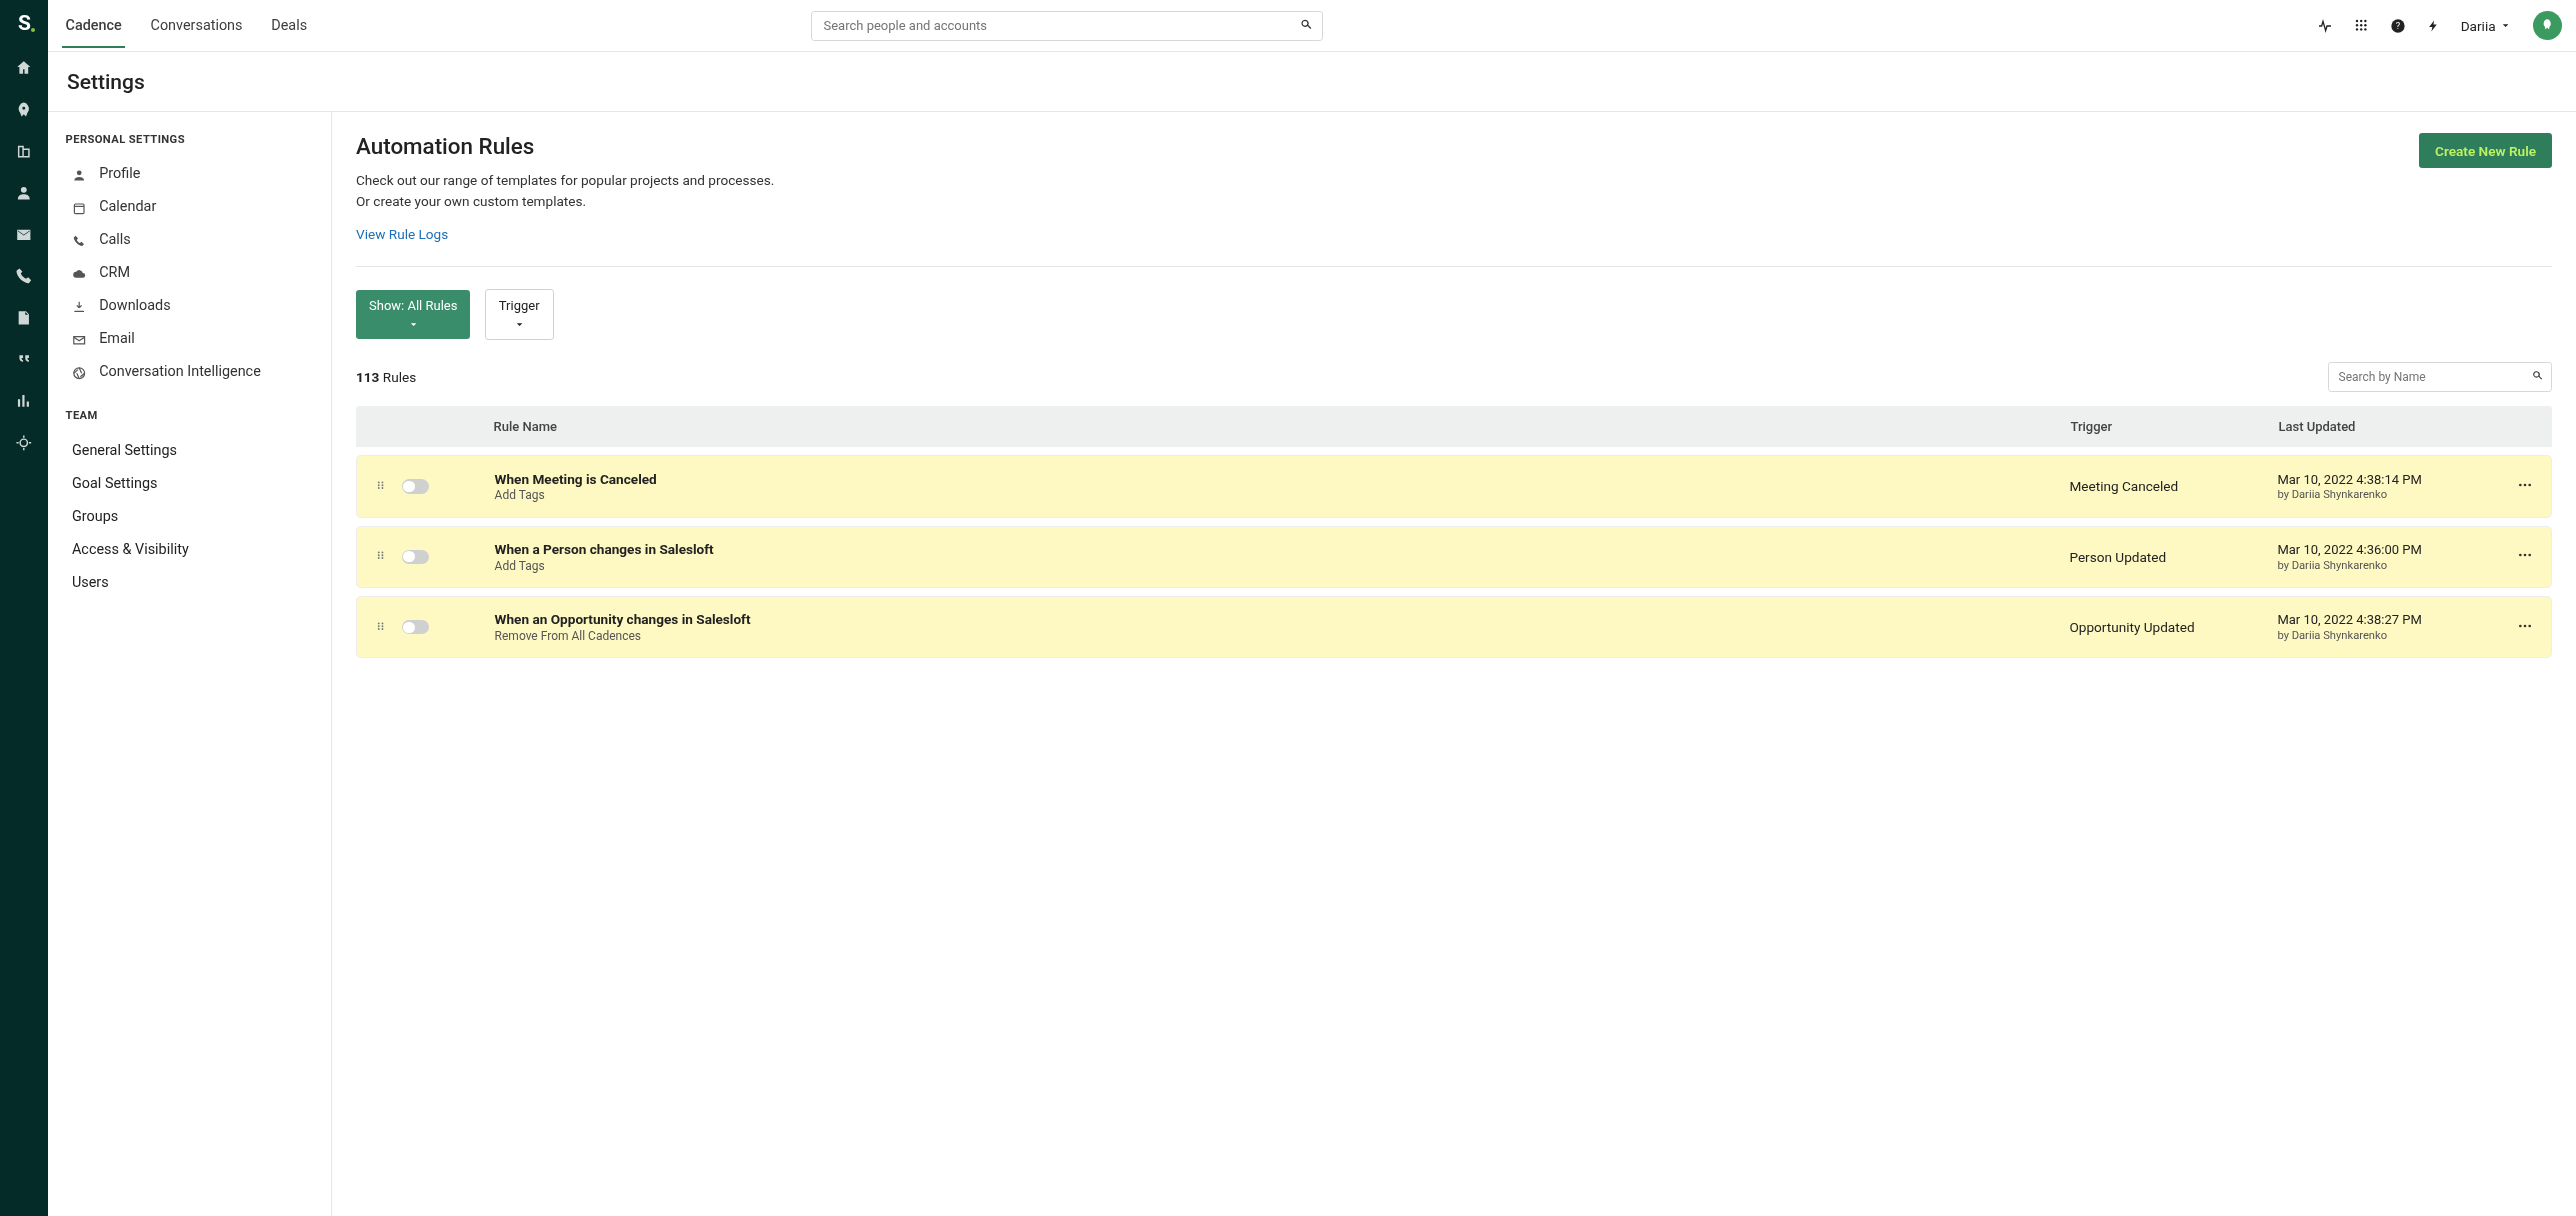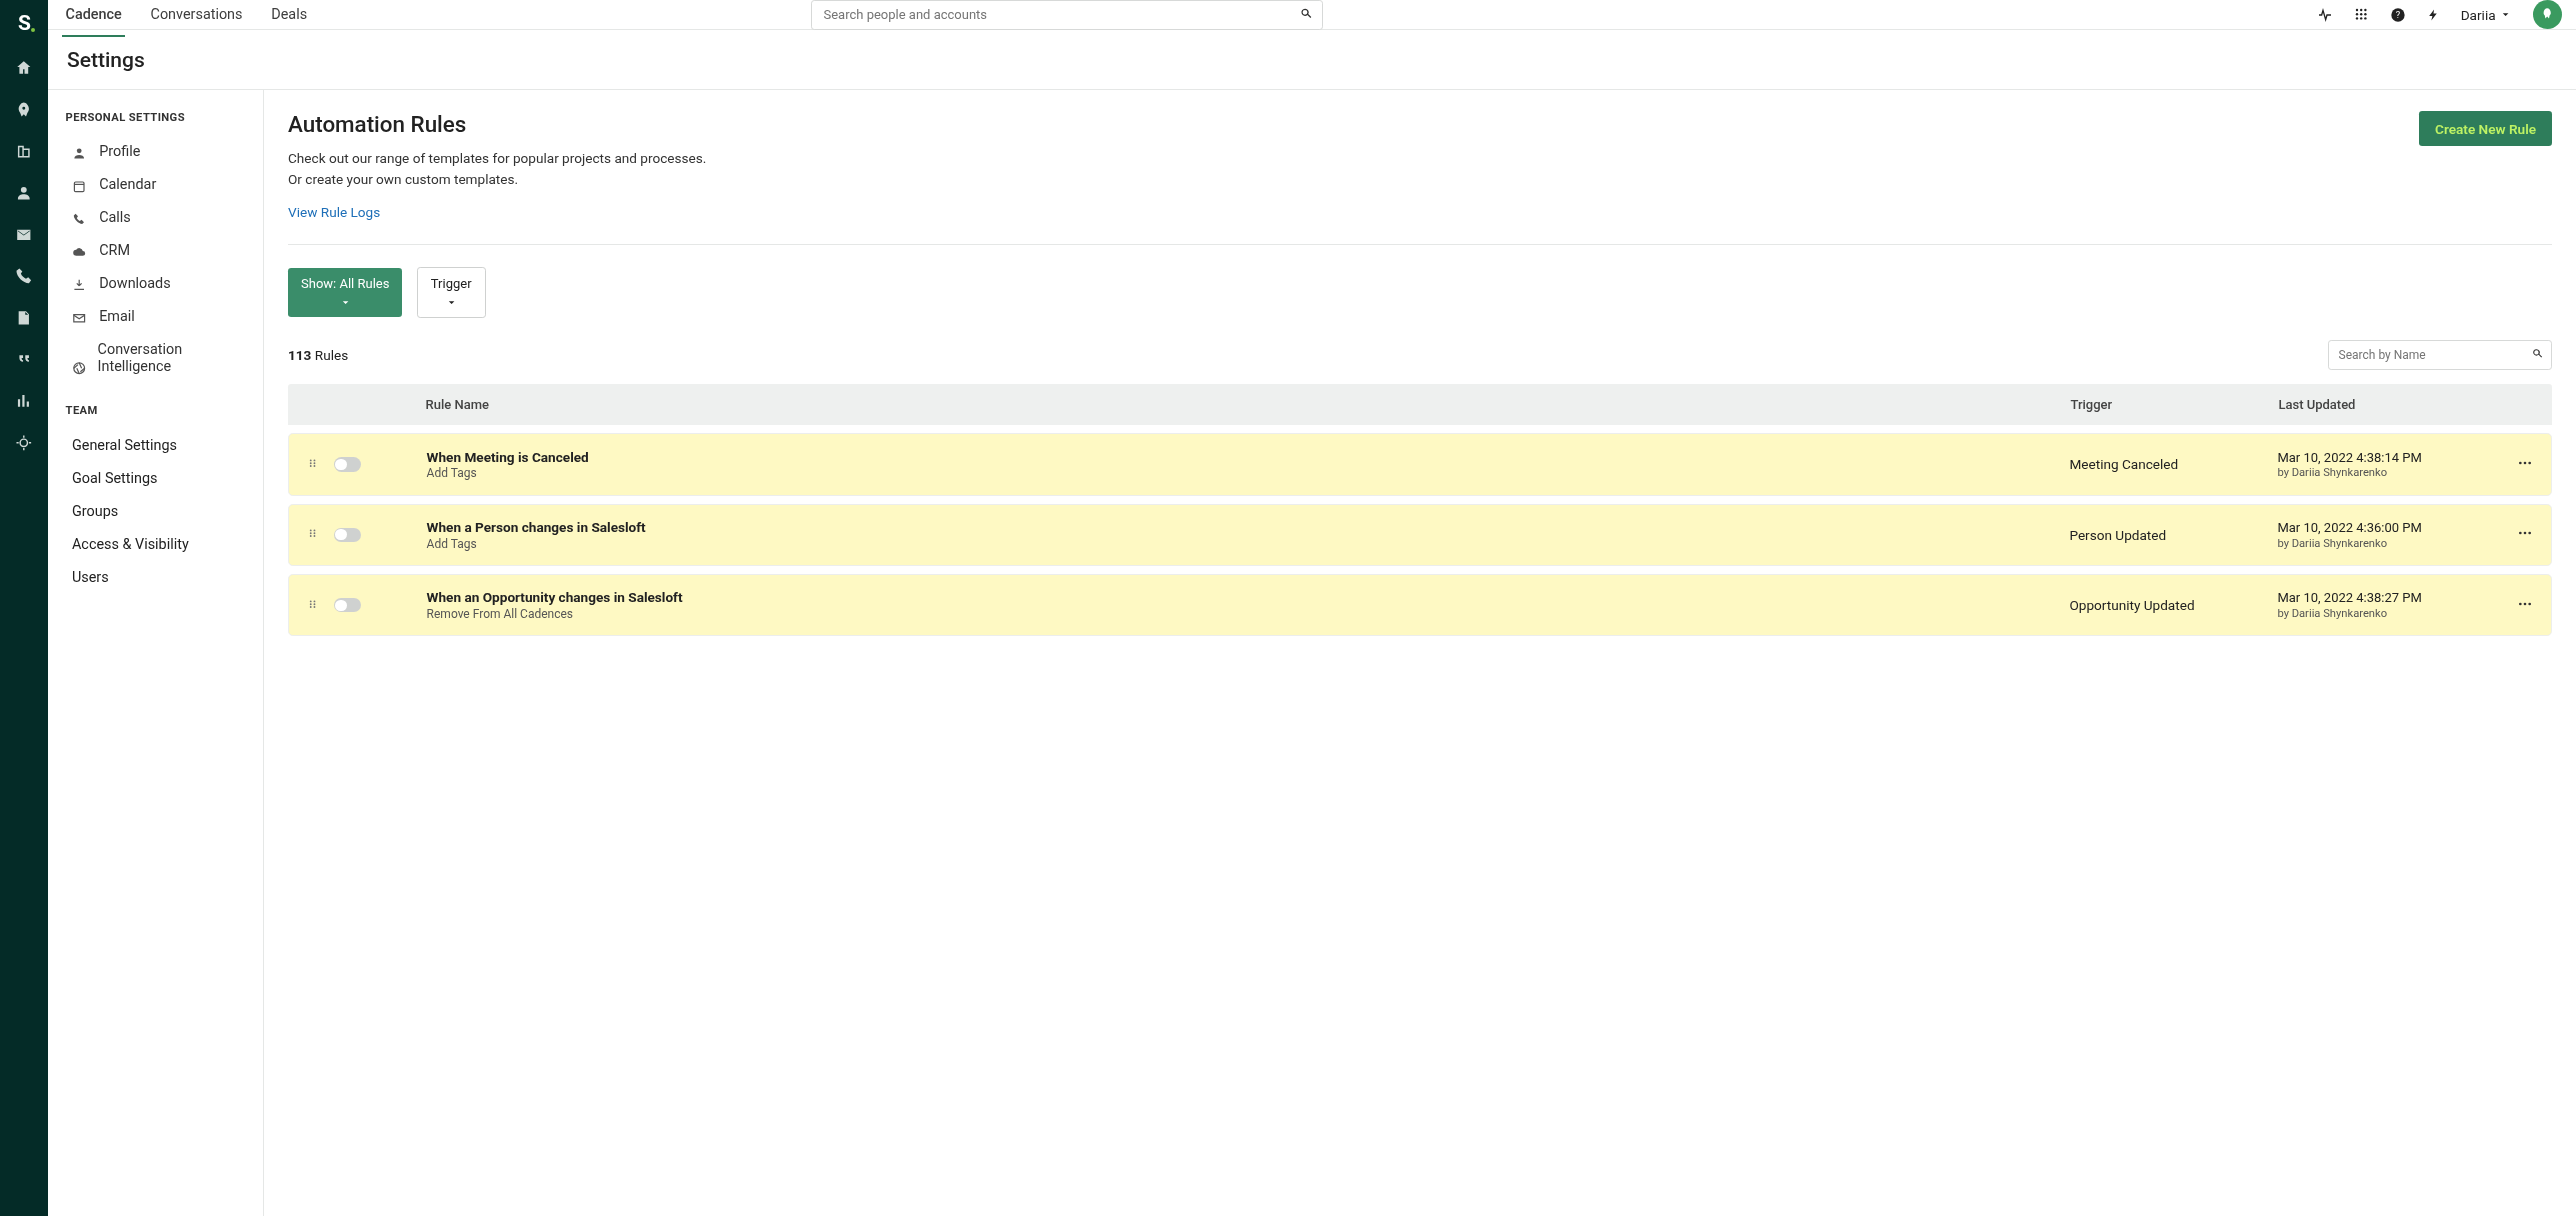--- a/index.html
+++ b/index.html
@@ -4,35 +4,35 @@
 <style>
   * { box-sizing: border-box; margin: 0; padding: 0; font-family: -apple-system, BlinkMacSystemFont, "Segoe UI", Roboto, Helvetica, Arial, sans-serif; }
   html, body { height: 100%; }
   body { display: flex; background: #fff; color: #222; }
   .rail { width: 48px; background: #042b27; display: flex; flex-direction: column; align-items: center; padding-top: 11.2px; gap: 24px; flex-shrink:0; }
   .rail .logo { color:#fff; font-weight:700; font-size:21px; letter-spacing:-0.8px; position:relative; }
   .rail .logo::after { content:""; position:absolute; right:-4.8px; bottom:3.2px; width:4px; height:4px; background:#7fc241; border-radius:50%; }
   .rail-icon { color:#cfd8d6; width:17.6px; height:17.6px; display:flex; align-items:center; justify-content:center; cursor:pointer; }
   .rail-icon svg { width:17.6px; height:17.6px; }
   .main { flex:1; display:flex; flex-direction:column; min-width:0; }
-  .topbar { height:30px; border-bottom:0.8px solid #e5e7e6; display:flex; align-items:center; padding:0 14.4px; gap:8px;justify-content:center; }
+  .topbar { height:52px; border-bottom:0.8px solid #e5e7e6; display:flex; align-items:center; padding:0 14.4px; gap:8px;justify-content:center; }
   .topnav { display:flex; gap:22.4px; }
   .topnav a { color:#3e3e3e; text-decoration:none; font-size:14.4px; padding:14.4px 3.2px 12px; border-bottom:2.4px solid transparent; cursor:pointer; }
   .topnav a.active { border-bottom-color:#2e7d5b; font-weight:500; }
   .search-wrap { flex:0 0 512px; margin:0 auto; position:relative; }
   .search-wrap input { width:100%; height:30px; border:0.8px solid #d7d9d8; border-radius:3.2px; padding:0 32px 0 11.2px; font-size:13px; background:#fff; }
   .search-wrap .s-icon { position:absolute; right:9.6px; top:50%; transform:translateY(-50%); color:#333; }
   .top-right { margin-left:auto; display:flex; align-items:center; gap:21px; }
   .top-right .icon-btn { color:#222; cursor:pointer; display:flex; }
   .user-chip { display:flex; align-items:center; gap:4.8px; font-size:13.6px; cursor:pointer; }
   .avatar-badge { width:29px; height:29px; border-radius:50%; background:#3a9a5f; display:flex; align-items:center; justify-content:center; color:#fff; }
   .pagehead { padding:17.6px 19px; border-bottom:0.8px solid #e5e7e6; }
   .pagehead h1 { font-size:21px; font-weight:500; }
   .body-row { flex:1; display:flex; min-height:0; }
-  .sidebar { width:216px; border-right:0.8px solid #e5e7e6; padding:21px 17.6px; overflow:auto; }
+  .sidebar { width:284px; border-right:0.8px solid #e5e7e6; padding:21px 17.6px; overflow:auto; }
   .side-section { font-size:11.2px; font-weight:700; letter-spacing:0.4px; color:#333; margin-bottom:11.2px; }
   .side-item { display:flex; align-items:flex-end; gap:11.2px; color:#333; font-size:14.4px; padding:8px 6.4px; cursor:pointer; border-radius:3.2px; }
   .side-item .mi { width:16px; color:#555; display:flex; }
   .side-group2 { margin-top:21px; }
   .side-plain { font-size:14.4px; padding:8px 6.4px; cursor:pointer; }
   .content { flex:1; padding:21px 24px; overflow:auto; min-width:0; }
   .content-head { display:flex; align-items:flex-start; gap:24px; }
   .content-head-left h2 { font-size:22.4px; font-weight:500; margin-bottom:11.2px; }
   .content-head-left p { font-size:13.6px; color:#333; line-height:1.5; }
   .link { color:#1e6fb8; text-decoration:none; display:inline-block; margin-top:14.4px; font-size:13.6px; cursor:pointer; }

